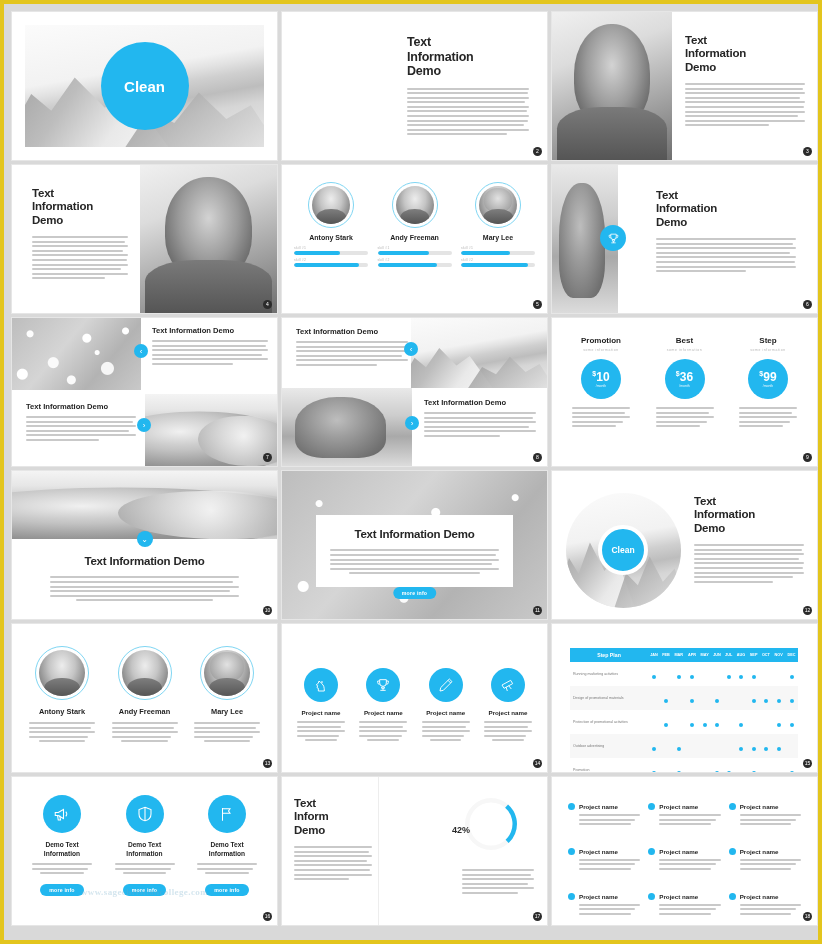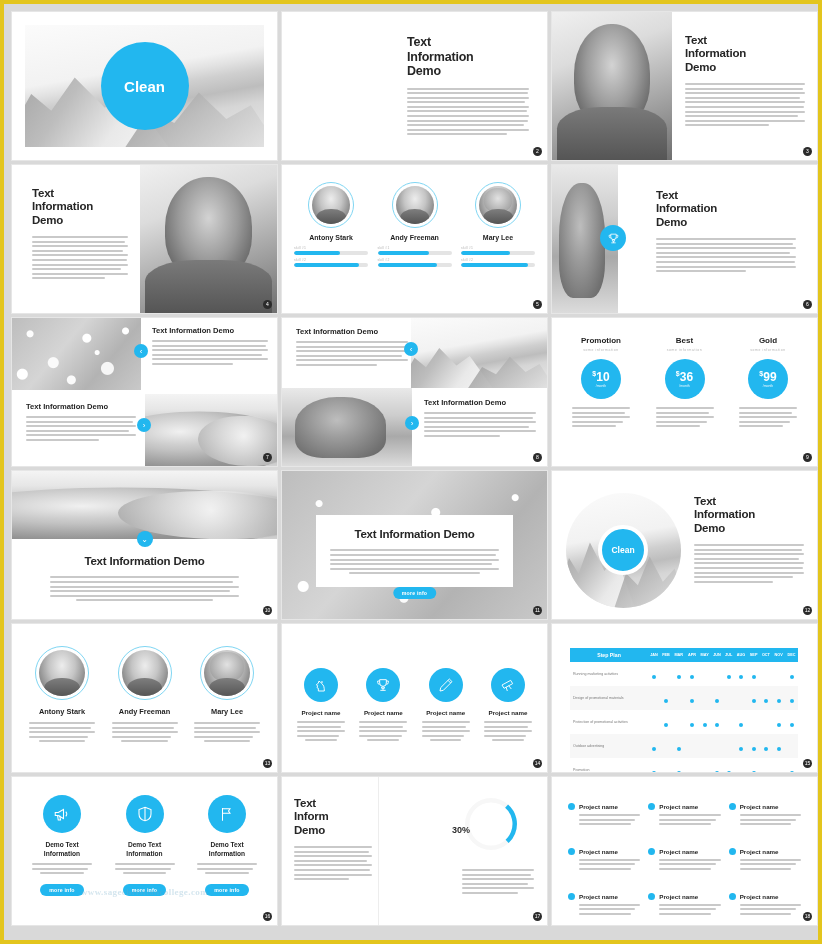--- a/index.html
+++ b/index.html
@@ -415,21 +415,21 @@
         <div class="body-lines" style="margin-top:8px;padding:0 8px;">
           <i style="width:100%"></i>
               <i style="width:92%"></i>
               <i style="width:100%"></i>
               <i style="width:88%"></i>
               <i style="width:76%"></i>
         </div>
       </div>
 
       <div style="width:74px;text-align:center;">
-        <div class="ttl-s" style="font-size:8px;">Gold</div>
+        <div class="ttl-s" style="font-size:8px;">Step</div>
         <div class="tiny" style="margin-top:3px;letter-spacing:.6px;">some information</div>
         <div class="circle bluebg" style="width:40px;height:40px;margin:7px auto 0;display:flex;flex-direction:column;align-items:center;justify-content:center;">
           <div style="color:#fff;font-weight:bold;font-size:12px;line-height:1;">
             <span style="font-size:7px;vertical-align:super;">$</span><span>99</span>
           </div>
           <div style="color:#fff;font-size:3.4px;opacity:.9;margin-top:1px;">/month</div>
         </div>
         <div class="body-lines" style="margin-top:8px;padding:0 8px;">
           <i style="width:100%"></i>
               <i style="width:92%"></i>
@@ -806,21 +806,21 @@
       </div>
     </div>
     <div style="position:absolute;left:96px;top:0;bottom:0;width:1px;background:#ededed;"></div>
 
 
     <div style="position:absolute;left:180px;top:18px;width:72px;text-align:center;">
       <svg width="58" height="58" viewBox="0 0 44 44">
         <circle cx="22" cy="22" r="18" fill="none" stroke="#f7f7f7" stroke-width="3.4"></circle>
         <circle cx="22" cy="22" r="18" fill="none" stroke="#22b7ef" stroke-width="3.4" stroke-dasharray="30 113.1" stroke-dashoffset="-6" transform="rotate(-68 22 22)" stroke-linecap="butt"></circle>
       </svg>
-      <div style="position:absolute;left:-10px;top:30px;font-weight:bold;font-size:9px;color:#2b2b2b;">30%</div>
+      <div style="position:absolute;left:-10px;top:30px;font-weight:bold;font-size:9px;color:#2b2b2b;">42%</div>
       <div class="body-lines" style="margin-top:16px;">
         <i style="width:100%"></i>
             <i style="width:96%"></i>
             <i style="width:100%"></i>
             <i style="width:92%"></i>
             <i style="width:100%"></i>
             <i style="width:78%"></i>
       </div>
     </div>
     <div class="pg">17</div>

